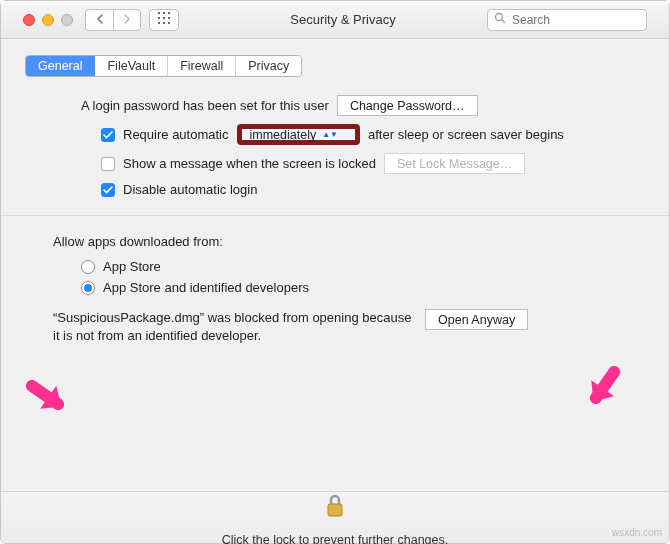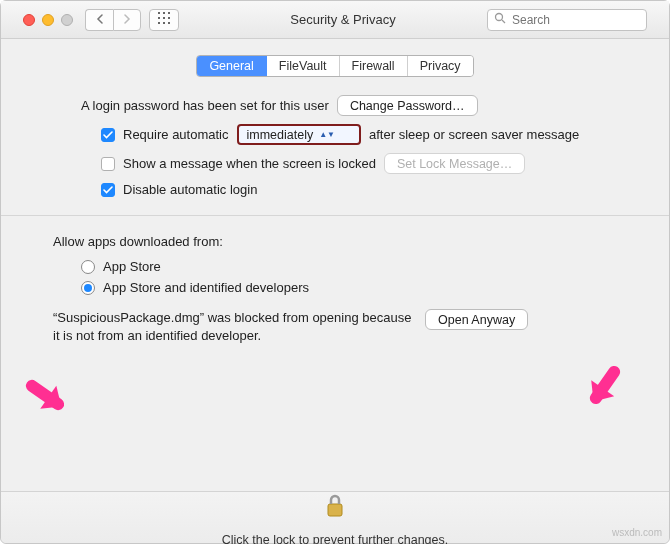--- a/index.html
+++ b/index.html
@@ -39,36 +39,36 @@
   .tl.grn{background:#d0d0d0;border:1px solid #b0b0b0;}
   .navbtns { display:flex; margin-right:8px; }
   .seg { background:#fdfdfd;border:1px solid #c2c2c2; height:22px; display:flex;align-items:center;justify-content:center;}
   .seg.l{border-radius:4px 0 0 4px;border-right:none;width:28px;}
   .seg.r{border-radius:0 4px 4px 0;width:28px;}
   .gridbtn{width:30px;height:22px;border:1px solid #c2c2c2;border-radius:4px;background:#fdfdfd;display:flex;align-items:center;justify-content:center;margin-right:20px;}
   .title{flex:1;text-align:center;font-size:13px;color:#333;}
   .search{width:160px;height:22px;border:1px solid #c2c2c2;border-radius:4px;background:#fff;display:flex;align-items:center;padding:0 6px;color:#8a8a8a;gap:4px;}
   .search input{border:none;outline:none;font-size:12px;flex:1;background:transparent;}
   .content{flex:1;padding:16px 24px 0 24px;position:relative;}
-  .tabs{display:flex;justify-content:center;margin-bottom:18px;}
+  .tabs{display:flex;justify-content:flex-start;margin-bottom:18px;}
   .tabgroup{display:flex;border:1px solid #b3b3b3;border-radius:4px;overflow:hidden;height:22px;}
   .tab{padding:0 12px;display:flex;align-items:center;font-size:12.5px;background:#fff;color:#333;border-right:1px solid #cfcfcf;}
   .tab:last-child{border-right:none;}
   .tab.active{background:#4a90ff;color:#fff;border-right-color:#4a90ff;}
   .panel{padding:0 20px 0 56px;}
   .row{display:flex;align-items:center;gap:8px;margin-bottom:8px;font-size:13px;}
   .row.indent{margin-left:20px;}
   .checkbox{width:14px;height:14px;border:1px solid #b0b0b0;border-radius:3px;display:inline-flex;align-items:center;justify-content:center;background:#fff;flex-shrink:0;}
   .checkbox.checked{background:#1e88ff;border-color:#1e88ff;color:#fff;}
   .checkbox.checked svg{width:10px;height:10px;}
   .radio{width:14px;height:14px;border:1px solid #888;border-radius:50%;display:inline-flex;align-items:center;justify-content:center;background:#fff;flex-shrink:0;}
   .radio.selected::after{content:"";width:8px;height:8px;border-radius:50%;background:#1e88ff;}
-  .btn{background:#fff;border:1px solid #bcbcbc;border-radius:6px;height:21px;padding:0 12px;font-size:12.5px;display:inline-flex;align-items:center;color:#222;}
+  .btn{background:#fff;border:1px solid #bcbcbc;border-radius:0;height:21px;padding:0 12px;font-size:12.5px;display:inline-flex;align-items:center;color:#222;}
   .btn.disabled{color:#b0b0b0;border-color:#d4d4d4;}
-  .popup{background:#f2f6ff;border:2px solid #7f1d1d;border-radius:4px;height:21px;padding:0 24px 0 8px;display:inline-flex;align-items:center;gap:6px;font-size:12.5px;}
+  .popup{background:#f2f6ff;border:5px solid #7f1d1d;border-radius:4px;height:21px;padding:0 17px 0 8px;display:inline-flex;align-items:center;gap:6px;font-size:12.5px;}
   .popup .arrows{display:flex;flex-direction:column;line-height:5px;font-size:8px;color:#2a5db0;}
   .divider{height:1px;background:#d6d6d6;margin:18px -24px 18px -24px;}
   .section2{padding:0 20px 0 28px;}
   .sec-title{font-size:13px;margin-bottom:10px;}
   .radiorow{display:flex;align-items:center;gap:8px;margin-left:28px;margin-bottom:6px;font-size:13px;}
   .blocked{display:flex;align-items:flex-start;gap:12px;margin-top:14px;}
   .blocked-text{flex:1;font-size:13px;line-height:1.35;max-width:360px;}
   .footer{height:52px;border-top:1px solid #d4d4d4;background:linear-gradient(#f3f3f3,#ececec);display:flex;align-items:center;padding:0 0;gap:10px;border-radius:0 0 6px 6px;flex-direction:column;}
   .footer-text{flex:1;font-size:12.5px;color:#333;}
   .help{width:22px;height:22px;border:1px solid #bcbcbc;border-radius:50%;display:flex;align-items:center;justify-content:center;color:#7a7a7a;background:#fff;}
@@ -154,21 +154,21 @@
         <span class="checkbox checked">
           <svg viewBox="0 0 10 10">
               <path d="M1 5l2.5 2.5L9 2" stroke="#fff" stroke-width="1.6" fill="none" stroke-linecap="round"></path>
             </svg>
         </span>
         <span>Require automatic</span>
         <span class="popup">
           <span>immediately</span>
           <span class="arrows">▲▼</span>
         </span>
-        <span>after sleep or screen saver message</span>
+        <span>after sleep or screen saver begins</span>
       </div>
       <div class="row indent">
         <span class="checkbox"></span>
         <span>Show a message when the screen is locked</span>
         <span class="btn disabled">Set Lock Message…</span>
       </div>
       <div class="row indent">
         <span class="checkbox checked">
           <svg viewBox="0 0 10 10">
               <path d="M1 5l2.5 2.5L9 2" stroke="#fff" stroke-width="1.6" fill="none" stroke-linecap="round"></path>

